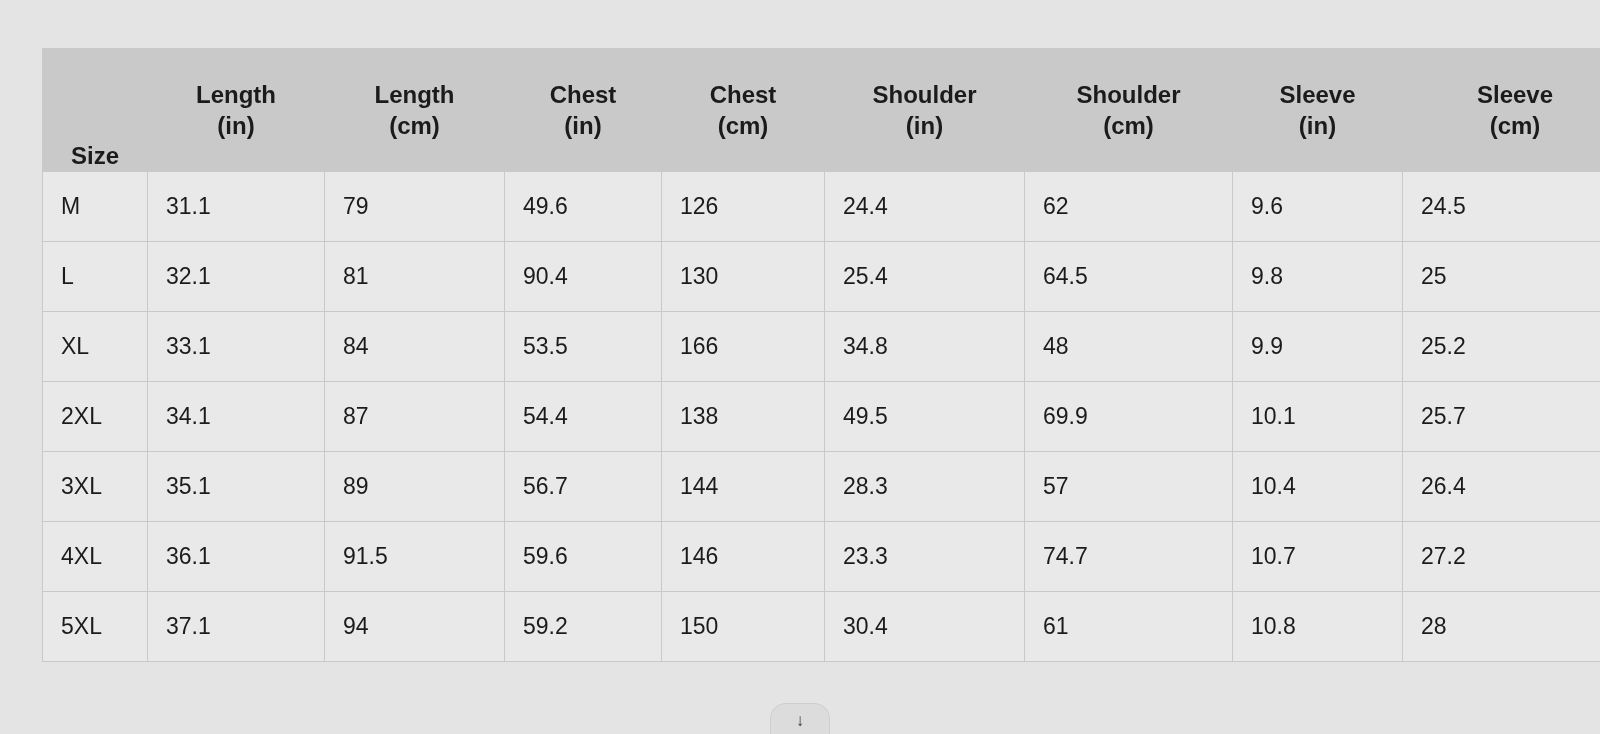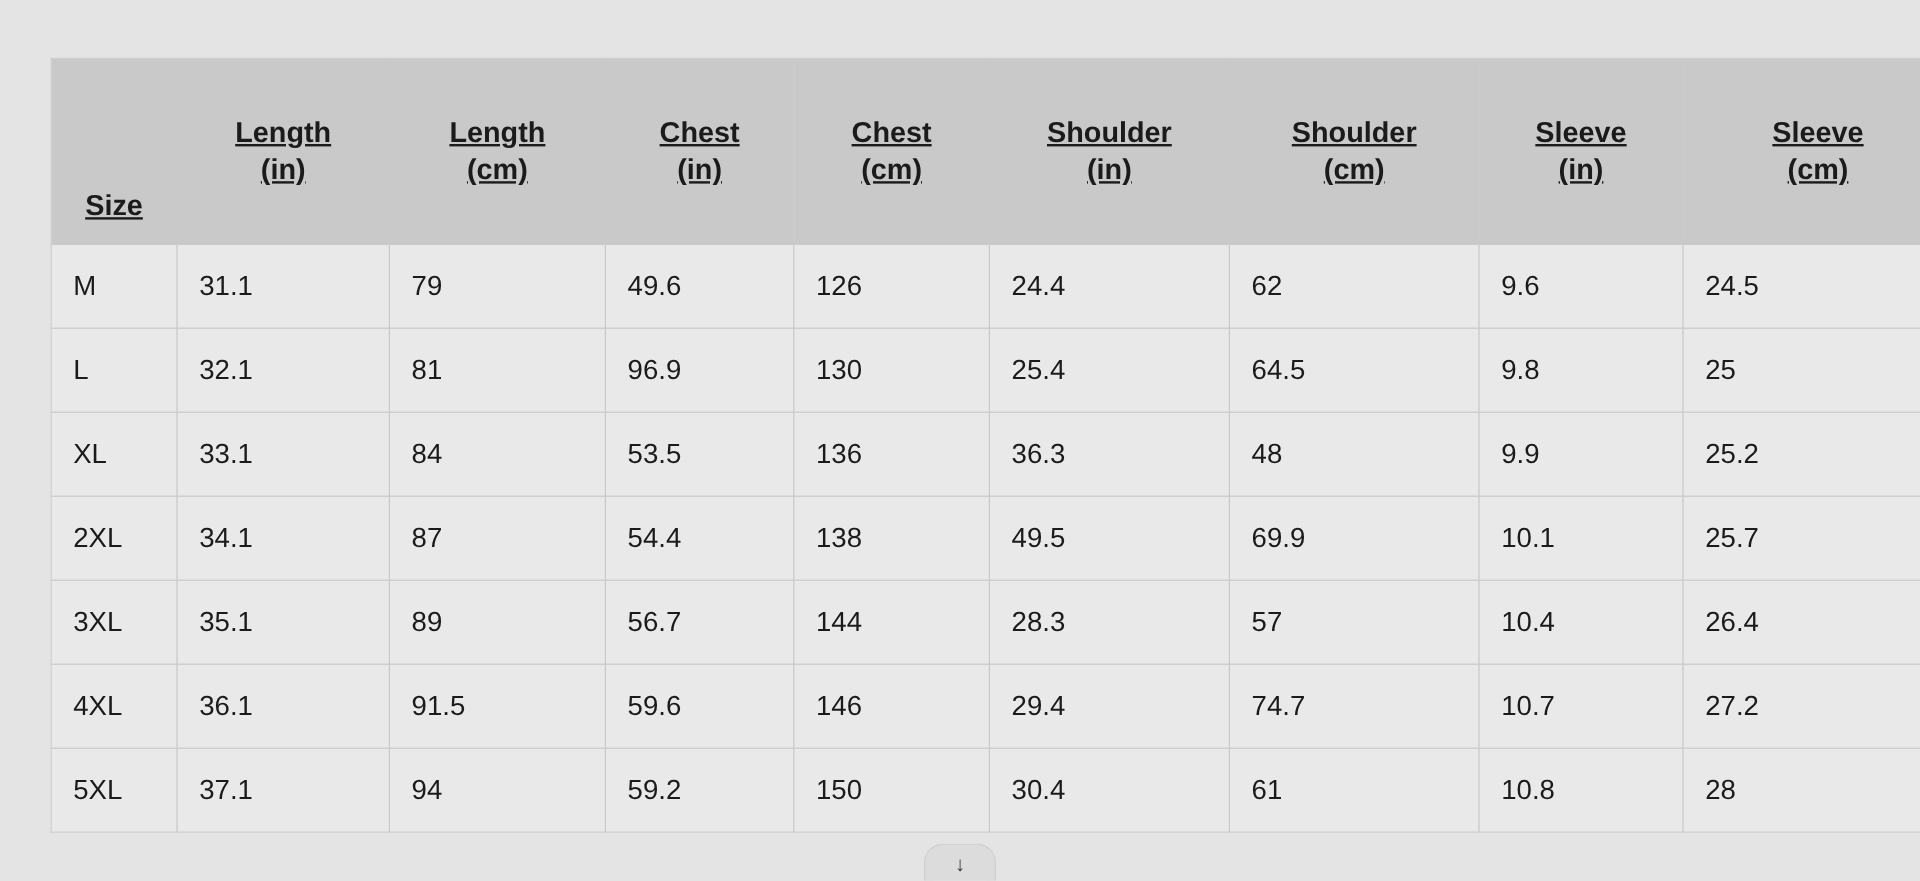--- a/index.html
+++ b/index.html
@@ -43,23 +43,22 @@
     vertical-align: middle;
     color: #1b1b1b;
   }
 
   table.size-table thead th {
     background: #c9c9c9;
     height: 122px;
     font-size: 24px;
     font-weight: bold;
     text-align: center;
-    padding: 16px 6px;
+    padding: 0 6px;
     line-height: 1.30;
-    text-decoration: underline;
   }
 
   thead th.size-head {
     text-align: left;
     padding-left: 18px;
     vertical-align: bottom;
     padding-bottom: 22px;
   }
 
   .hdr-unit {
@@ -177,34 +176,34 @@
           <td>126</td>
           <td>24.4</td>
           <td>62</td>
           <td>9.6</td>
           <td>24.5</td>
         </tr>
         <tr>
           <td class="size-cell">L</td>
           <td>32.1</td>
           <td>81</td>
-          <td>96.9</td>
+          <td>90.4</td>
           <td>130</td>
           <td>25.4</td>
           <td>64.5</td>
           <td>9.8</td>
           <td>25</td>
         </tr>
         <tr>
           <td class="size-cell">XL</td>
           <td>33.1</td>
           <td>84</td>
           <td>53.5</td>
-          <td>136</td>
-          <td>36.3</td>
+          <td>166</td>
+          <td>34.8</td>
           <td>48</td>
           <td>9.9</td>
           <td>25.2</td>
         </tr>
         <tr>
           <td class="size-cell">2XL</td>
           <td>34.1</td>
           <td>87</td>
           <td>54.4</td>
           <td>138</td>
@@ -223,21 +222,21 @@
           <td>57</td>
           <td>10.4</td>
           <td>26.4</td>
         </tr>
         <tr>
           <td class="size-cell">4XL</td>
           <td>36.1</td>
           <td>91.5</td>
           <td>59.6</td>
           <td>146</td>
-          <td>29.4</td>
+          <td>23.3</td>
           <td>74.7</td>
           <td>10.7</td>
           <td>27.2</td>
         </tr>
         <tr>
           <td class="size-cell">5XL</td>
           <td>37.1</td>
           <td>94</td>
           <td>59.2</td>
           <td>150</td>

